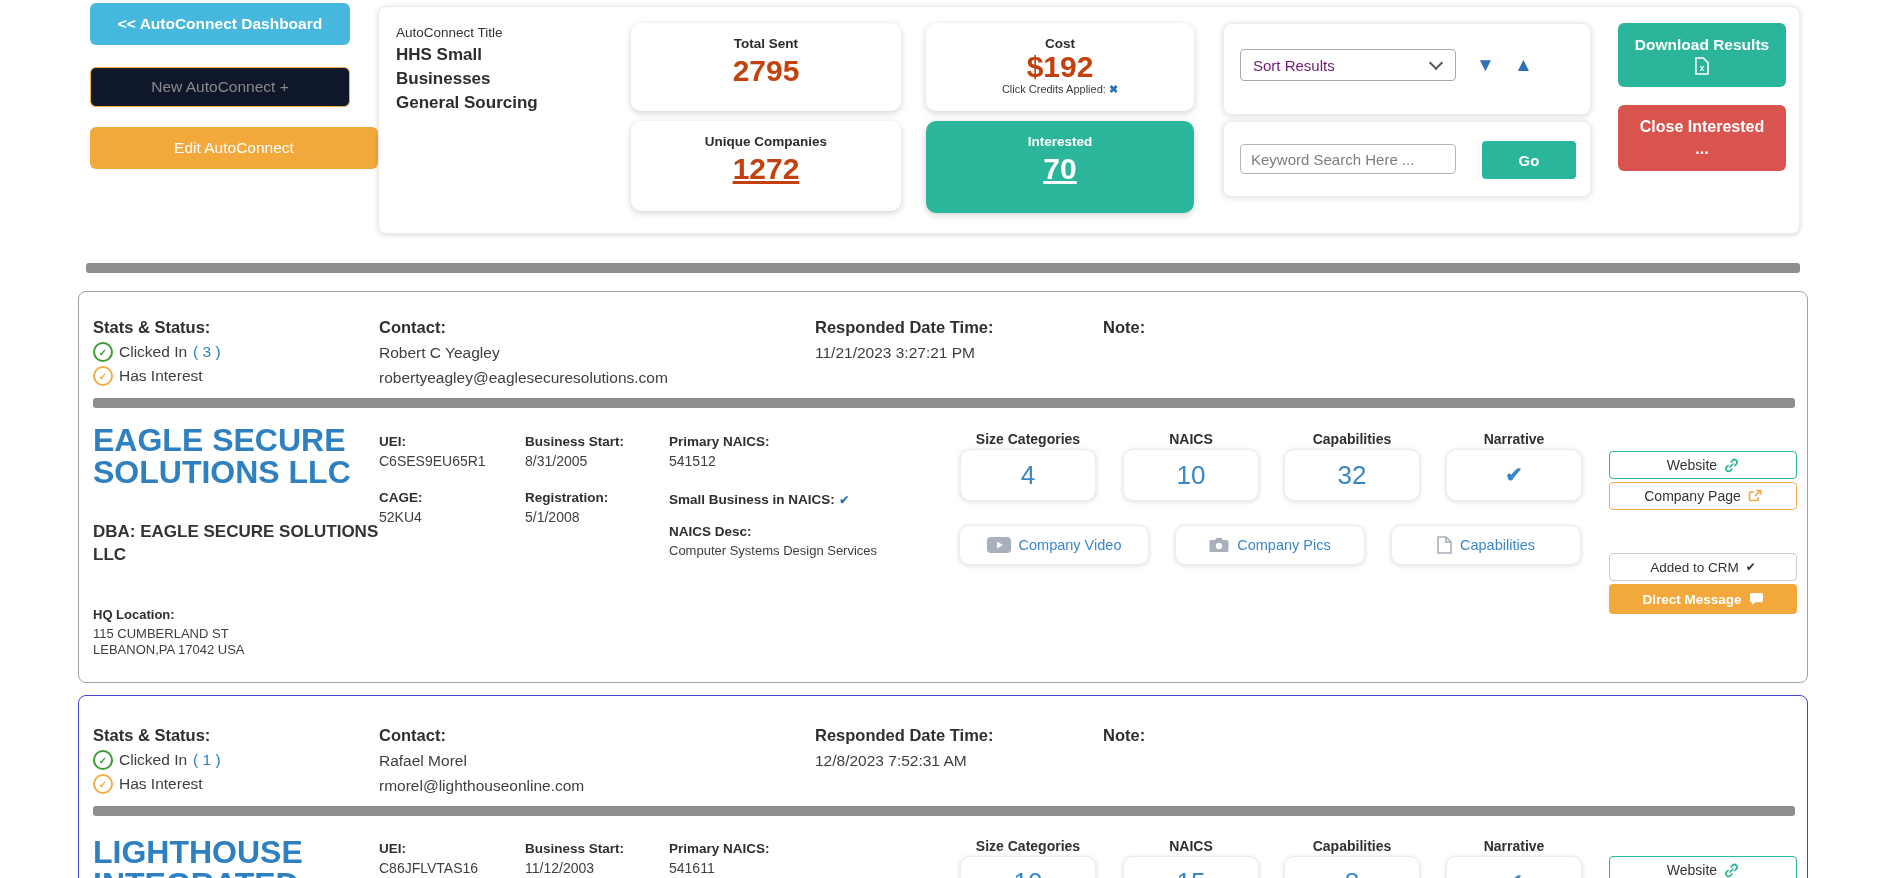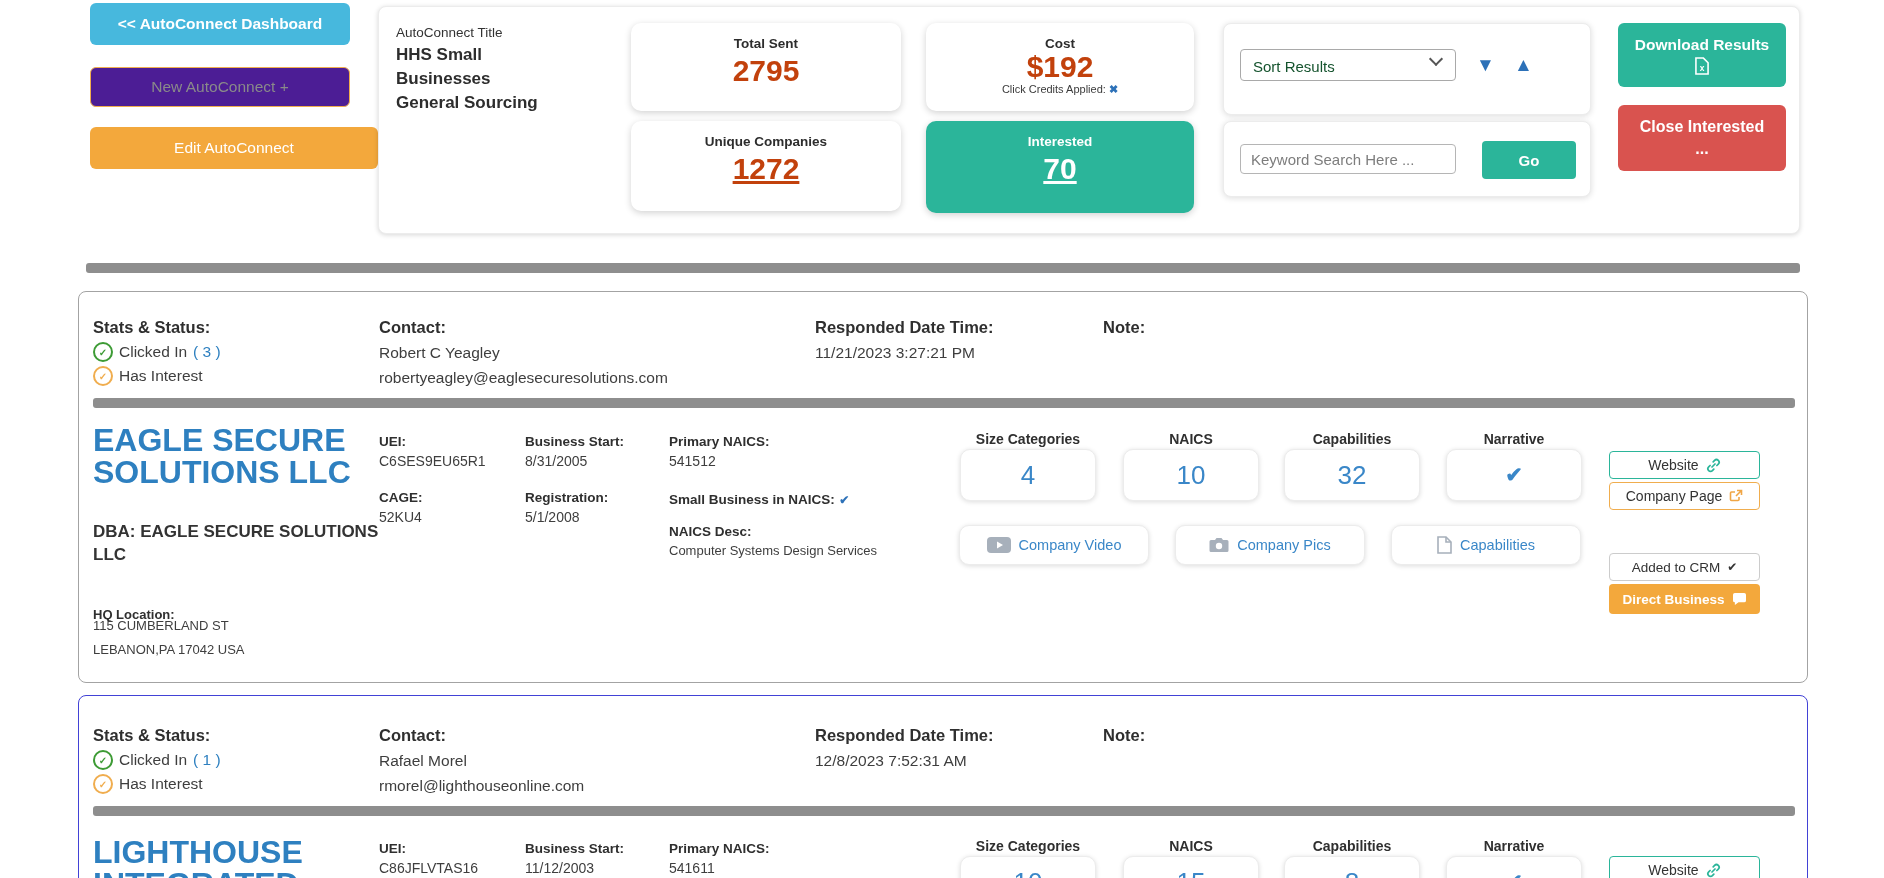--- a/index.html
+++ b/index.html
@@ -4,31 +4,31 @@
 <style>
   html,body{margin:0;padding:0;}
   body{
     width:1884px;height:878px;position:relative;overflow:hidden;
     background:#ffffff;font-family:"Liberation Sans",sans-serif;color:#3b3b3b;
   }
   .abs{position:absolute;box-sizing:border-box;}
   .btn{display:flex;align-items:center;justify-content:center;text-align:center;cursor:pointer;}
   .panel{background:#fff;border:1px solid #ececec;border-radius:8px;box-shadow:0 1px 5px rgba(0,0,0,.16);}
   .nav-blue{background:#47b8dd;color:#fff;font-weight:bold;font-size:15.5px;border-radius:6px;}
-  .nav-white{background:#4c1d95;color:#8a8a8a;font-size:15.5px;border:1px solid #f0ad4e;border-radius:6px;}
+  .nav-white{background:#0f172a;color:#8a8a8a;font-size:15.5px;border:1px solid #f0ad4e;border-radius:6px;}
   .nav-orange{background:#f3a83c;color:#fff;font-size:15.5px;border-radius:6px;}
   .statcard{background:#fff;border-radius:10px;box-shadow:0 2px 7px rgba(0,0,0,.18);text-align:center;}
   .statcard .lbl{font-size:13.5px;font-weight:bold;color:#2d2d2d;margin-top:13px;}
   .statcard .val{font-size:30px;font-weight:bold;color:#c2410c;margin-top:4px;line-height:32px;}
   .statcard.green{background:#2bb59a;}
   .statcard.green .lbl,.statcard.green .val{color:#fff;}
   .underline{text-decoration:underline;}
   .note-sm{font-size:11px;color:#3b3b3b;}
-  .selectbox{border:1px solid #a9a9a9;border-radius:4px;background:#fff;color:#14532d;font-size:15px;
-    display:flex;align-items:flex-start;padding:8px 12px;}
+  .selectbox{border:1px solid #a9a9a9;border-radius:4px;background:#fff;color:#701a75;font-size:15px;
+    display:flex;align-items:center;padding:0 12px;}
   .chev{width:8px;height:8px;border-right:2px solid #555;border-bottom:2px solid #555;transform:rotate(45deg);margin-top:-4px;}
   .tri{font-size:19px;color:#2d71b8;line-height:19px;cursor:pointer;}
   .input{border:1px solid #b5b5b5;border-radius:4px;font-size:15px;color:#444;padding:0 10px;outline:none;
     font-family:"Liberation Sans",sans-serif;}
   .input::placeholder{color:#7d7d7d;}
   .go{background:#2bb59a;color:#fff;font-weight:bold;font-size:15px;border-radius:4px;}
   .dl{background:#2bb59a;color:#fff;font-weight:bold;font-size:15.5px;border-radius:6px;flex-direction:column;line-height:20px;}
   .closebtn{background:#d9534f;color:#fff;font-weight:bold;font-size:16px;border-radius:6px;flex-direction:column;line-height:22px;}
   .graybar{background:#8e8e8e;border-radius:3px;}
   .card{background:#fff;border:1px solid #a3a3a3;border-radius:8px;}
@@ -46,21 +46,21 @@
   .sm-label{font-size:13.5px;font-weight:bold;color:#2f2f2f;}
   .sm-value{font-size:14px;color:#3e3e3e;}
   .xs{font-size:13px;}
   .mini-lbl{font-size:14px;font-weight:bold;color:#2f2f2f;text-align:center;width:136px;}
   .minibox{width:136px;height:52px;background:#fff;border:1px solid #ececec;border-radius:10px;
     box-shadow:0 1px 5px rgba(0,0,0,.14);display:flex;align-items:center;justify-content:center;cursor:pointer;}
   .minibox .num{font-size:26px;color:#3a87c8;}
   .wbtn{width:190px;height:40px;background:#fff;border:1px solid #ececec;border-radius:10px;
     box-shadow:0 1px 5px rgba(0,0,0,.14);display:flex;align-items:center;justify-content:center;gap:8px;
     font-size:14.5px;color:#3a87c8;cursor:pointer;}
-  .sidebtn{width:151px;height:28px;background:#fff;border:1px solid #ccc;border-radius:4px;
+  .sidebtn{width:188px;height:28px;background:#fff;border:1px solid #ccc;border-radius:4px;
     display:flex;align-items:center;justify-content:center;gap:7px;font-size:14px;color:#333;cursor:pointer;}
   .sidebtn.greenb{border-color:#2bb59a;}
   .sidebtn.orangeb{border-color:#f0ad4e;}
   .sidebtn.dm{background:#f3a83c;border:none;color:#fff;font-weight:bold;font-size:13.5px;height:30px;}
   .bluechk{color:#2d71b8;font-weight:bold;}
   .crosschk{color:#2d71b8;font-weight:bold;font-size:11px;}
 </style>
 </head>
 <body>
 
@@ -150,21 +150,21 @@
   <div class="abs h-value" style="left:736px;top:52px;">11/21/2023 3:27:21 PM</div>
 
   <div class="abs h-label" style="left:1024px;top:26px;">Note:</div>
 
   <div class="abs graybar" style="left:14px;top:106px;width:1702px;height:10px;"></div>
 
   <div class="abs coname" style="left:14px;top:132px;width:300px;">EAGLE SECURE SOLUTIONS LLC</div>
   <div class="abs dba" style="left:14px;top:228px;width:295px;">DBA: EAGLE SECURE SOLUTIONS LLC</div>
 
   <div class="abs sm-label xs" style="left:14px;top:315px;">HQ Location:</div>
-  <div class="abs sm-value xs" style="left:14px;top:326px;">115 CUMBERLAND ST</div>
+  <div class="abs sm-value xs" style="left:14px;top:334px;">115 CUMBERLAND ST</div>
   <div class="abs sm-value xs" style="left:14px;top:350px;">LEBANON,PA 17042 USA</div>
 
   <div class="abs sm-label" style="left:300px;top:142px;">UEI:</div>
   <div class="abs sm-value" style="left:300px;top:161px;">C6SES9EU65R1</div>
   <div class="abs sm-label" style="left:300px;top:198px;">CAGE:</div>
   <div class="abs sm-value" style="left:300px;top:217px;">52KU4</div>
 
   <div class="abs sm-label" style="left:446px;top:142px;">Business Start:</div>
   <div class="abs sm-value" style="left:446px;top:161px;">8/31/2005</div>
   <div class="abs sm-label" style="left:446px;top:198px;">Registration:</div>
@@ -239,21 +239,21 @@
           <path d="M6 3 H2.5 a1 1 0 0 0 -1 1 v6.5 a1 1 0 0 0 1 1 H9 a1 1 0 0 0 1 -1 V8" fill="none" stroke="#f0a646" stroke-width="1.6"></path>
           <path d="M8 1.5 h4.5 V6 M12.2 1.8 L7 7" fill="none" stroke="#f0a646" stroke-width="1.6"></path>
         </svg>
     </span>
   </div>
   <div class="abs sidebtn" style="left:1530px;top:261px;font-size:13.5px;">
     <span>Added to CRM</span>
     <span style="color:#333;font-size:12px;">✔</span>
   </div>
   <div class="abs sidebtn dm" style="left:1530px;top:292px;">
-    <span>Direct Business</span>
+    <span>Direct Message</span>
     <span style="display:inline-flex;">
       <svg width="15" height="13" viewBox="0 0 16 14">
           <path d="M1 2 a2 2 0 0 1 2 -2 h10 a2 2 0 0 1 2 2 v6 a2 2 0 0 1 -2 2 H7 L3 13 v-3 a2 2 0 0 1 -2 -2 Z" fill="#fff"></path>
         </svg>
     </span>
   </div>
 </section>
 
 <section class="abs card selected" style="left:78px;top:695px;width:1730px;height:400px;">
 

